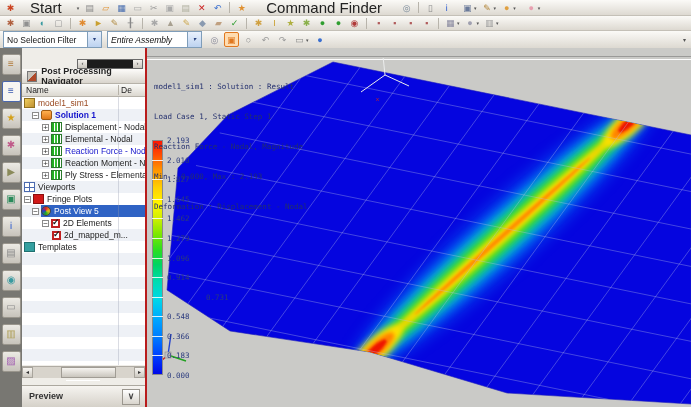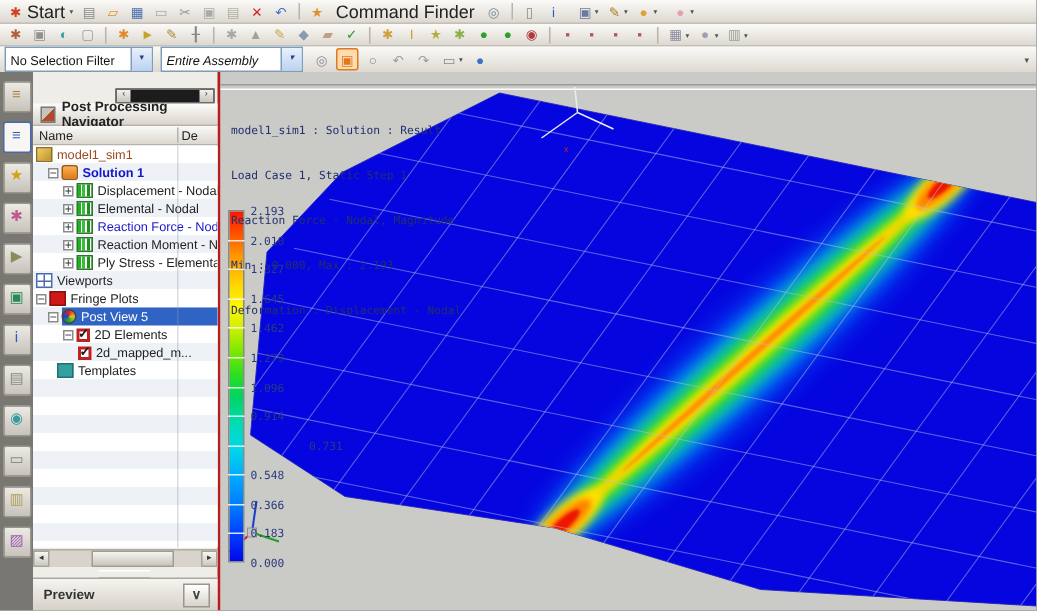--- a/index.html
+++ b/index.html
@@ -6,21 +6,21 @@
   #stage{position:relative;width:691px;height:407px;overflow:hidden;background:#d4d0c8;
          font-family:"Liberation Sans",sans-serif;-webkit-font-smoothing:antialiased;}
   
   .tbrow{position:absolute;left:0;right:0;display:flex;align-items:center;gap:1px;padding:0 3px;
          background:linear-gradient(#fbfaf7,#ddd9d1);border-bottom:1px solid #c4c0b7;}
   #tb1{top:0;height:15px;}
   #tb2{top:16px;height:14px;}
   #tb3{top:31px;height:17px;border-bottom:1px solid #aaa69e;}
   .tb-btn{display:flex;align-items:center;height:13px;padding:0 1px;cursor:default;border:1px solid transparent;}
   .tb-btn .g{font-size:9px;line-height:12px;width:11px;text-align:center;}
-  .tb-btn .lbl{font-size:12px;color:#222;margin:0 2px;white-space:nowrap;}
+  .tb-btn .lbl{font-size:15px;color:#222;margin:0 14px;white-space:nowrap;}
   .tb-btn .caret{font-size:5px;color:#555;margin-left:1px;}
   .tb-btn.active{background:#ffdcb0;border:1px solid #e07820;border-radius:2px;}
   .tb-sep{width:1px;height:11px;background:#b8b4ab;margin:0 3px;flex:none;}
   .tb-dot{width:4px;flex:none;}
   .combo{display:flex;align-items:center;height:15px;border:1px solid #7f9db9;background:#fff;margin-right:4px;flex:none;}
   .combo .val{font-size:8.5px;color:#111;padding:0 3px;white-space:nowrap;}
   .combo .dd{width:13px;align-self:stretch;background:linear-gradient(#e9f1fd,#bcd2f0);
              border-left:1px solid #7f9db9;text-align:center;font-size:6px;color:#27407e;line-height:14px;}
   #tb3-ovf{margin-left:auto;font-size:6px;color:#555;padding-right:2px;}
   
@@ -376,21 +376,21 @@
         <div class="trow" style="padding-left: 20px;">
           <span class="exp">−</span>
           <span class="tic ic-checkbox"></span>
           <span class="tlabel">2D Elements</span>
         </div>
         <div class="trow" style="padding-left: 30px;">
           <span class="tic ic-checkbox"></span>
           <span class="tlabel">2d_mapped_m...</span>
           <span class="de">192</span>
         </div>
-        <div class="trow" style="padding-left: 16px;">
+        <div class="trow" style="padding-left: 2px;">
           <span class="tic ic-templates"></span>
           <span class="tlabel">Templates</span>
         </div>
       </div>
     <div class="coldiv"></div>
     <div id="tree-hscroll">
       <span class="sb-btn">◂</span>
       <span class="sb-thumb"></span>
       <span class="sb-fill"></span>
       <span class="sb-btn">▸</span>

